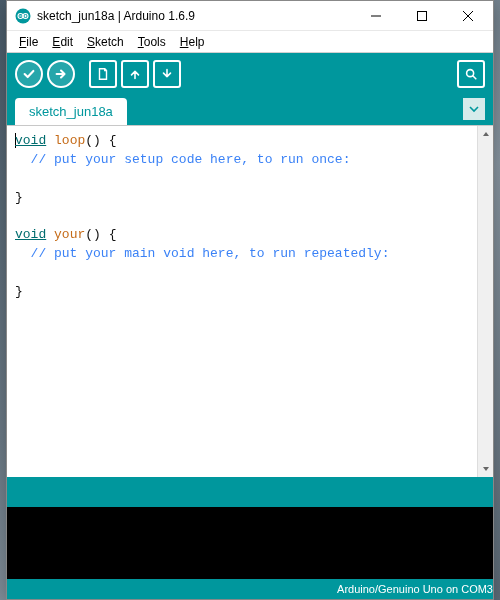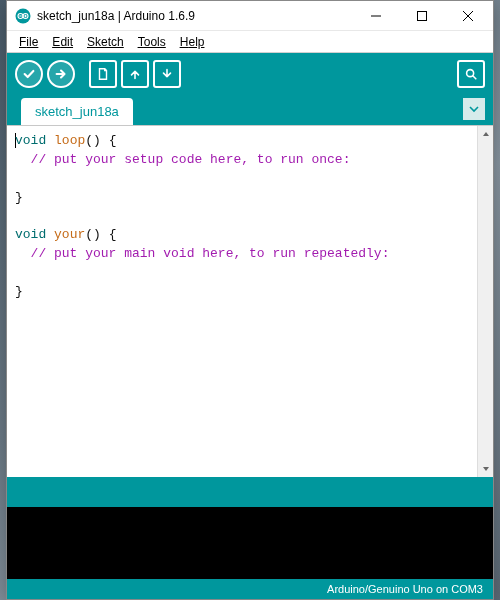--- a/index.html
+++ b/index.html
@@ -8,53 +8,53 @@
   .window { position: absolute; left: 6px; top: 0; width: 488px; height: 600px; background: #fff; border: 1px solid #888; box-shadow: 0 4px 20px rgba(0,0,0,0.3); display: flex; flex-direction: column; }
 
   
   .titlebar { height: 30px; background: #fff; display: flex; align-items: center; padding: 0 2px 0 8px; border-bottom: 1px solid #e8e8e8; }
   .titlebar .app-icon { width: 16px; height: 16px; margin-right: 6px; }
   .titlebar .title-text { flex: 1; font-size: 12px; color: #000; }
   .win-btn { width: 46px; height: 30px; display: flex; align-items: center; justify-content: center; }
   .win-btn svg { width: 10px; height: 10px; }
 
   
-  .menubar { height: 22px; background: #fff; display: flex; align-items: center; padding: 0 6px; gap: 2px; border-bottom: 1px solid #d0d0d0; text-decoration: underline; }
+  .menubar { height: 22px; background: #fff; display: flex; align-items: center; padding: 0 6px; gap: 2px; border-bottom: 1px solid #d0d0d0; }
   .menubar .menu-item { padding: 2px 6px; font-size: 12px; color: #000; }
   .menubar .menu-item .ul { text-decoration: underline; }
 
   
   .toolbar { height: 42px; background: #00979d; display: flex; align-items: center; padding: 0 8px; gap: 4px; }
   .tool-btn { width: 28px; height: 28px; border-radius: 50%; display: flex; align-items: center; justify-content: center; }
   .tool-round { background: rgba(255,255,255,0.15); border: 2px solid #fff; }
   .tool-square { width: 28px; height: 28px; border-radius: 3px; border: 2px solid #fff; background: transparent; }
   .tool-btn svg { width: 14px; height: 14px; }
   .toolbar-spacer { flex: 1; }
 
   
-  .tabstrip { height: 30px; background: #00979d; display: flex; align-items: flex-end; padding: 0 14px; position: relative; }
+  .tabstrip { height: 30px; background: #00979d; display: flex; align-items: flex-end; padding: 0 8px; position: relative; }
   .tab { background: #fff; color: #00979d; font-size: 13px; padding: 6px 14px; border-top-left-radius: 4px; border-top-right-radius: 4px; }
   .tab-menu { position: absolute; right: 8px; top: 3px; width: 22px; height: 22px; background: #d6ebeb; display: flex; align-items: center; justify-content: center; }
   .tab-menu svg { width: 10px; height: 10px; }
 
   
   .editor { flex: 1; background: #fff; position: relative; display:flex; border-top: 1px solid #c8c8c8; }
   .code { flex:1; padding: 6px 8px; font-family: Consolas, "Courier New", monospace; font-size: 13px; white-space: pre; line-height: 1.45; overflow: hidden; color:#111; }
-  .kw { color: #006d6f; }
+  .kw { color: #006d6f; text-decoration: underline; }
   .fn { color: #c56b18; }
-  .com { color: #a21caf; }
+  .com { color: #3b82f6; }
   .cursor-caret { display:inline-block; width:0; border-left:1px solid #000; height:1.1em; vertical-align:middle; margin-right:-1px;}
   .vscroll { width: 16px; background: #f0f0f0; border-left:1px solid #ddd; position:relative; }
   .vscroll .arrow { position:absolute; left:0; right:0; height:16px; display:flex; align-items:center; justify-content:center; }
   .vscroll .arrow.top{top:0;} .vscroll .arrow.bot{bottom:0;}
 
   
   .status-teal { height: 30px; background: #00979d; }
   .console { height: 72px; background: #000; }
-  .footer { height: 20px; background: #00979d; color: #fff; display: flex; align-items: center; padding: 0 10px; font-size: 11px; }
+  .footer { height: 20px; background: #00979d; color: #fff; display: flex; align-items: center; padding: 0 0; font-size: 11px; }
   .footer-spacer { flex:1; }
 </style>
 </head>
 <body>
 
 <div class="desktop">
   <div class="window">
 
     <div class="titlebar">
       <span class="app-icon">

